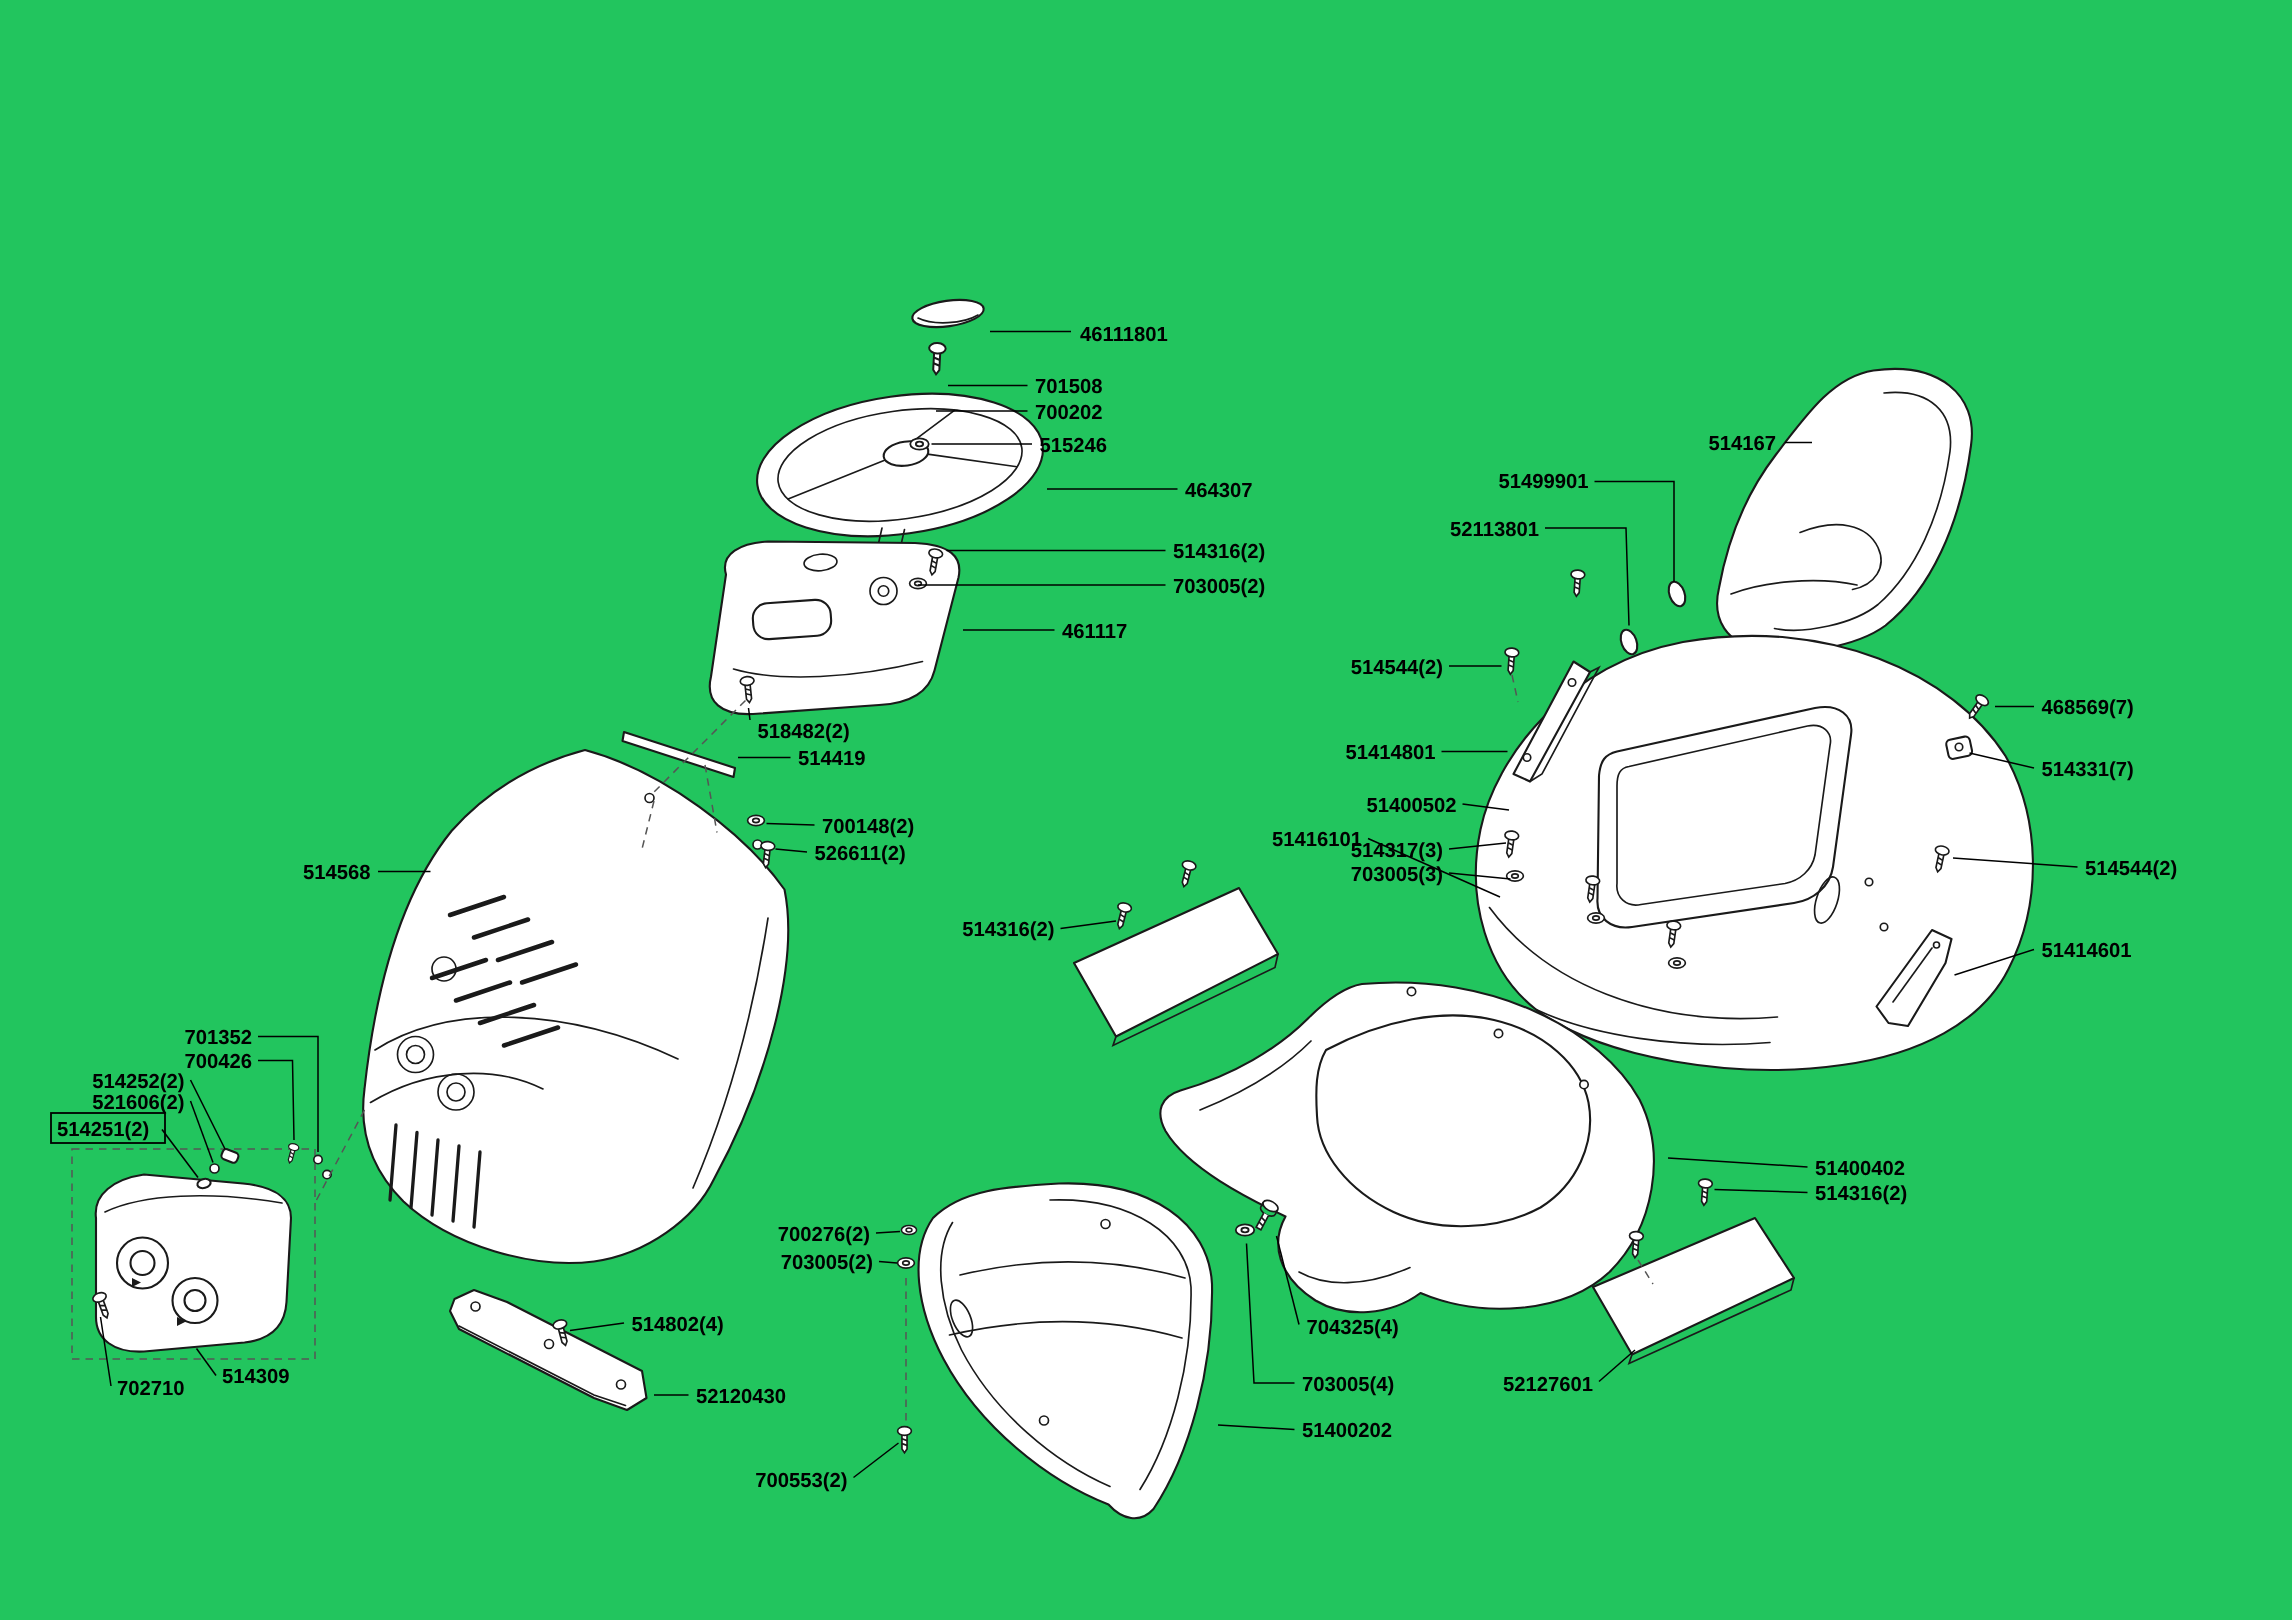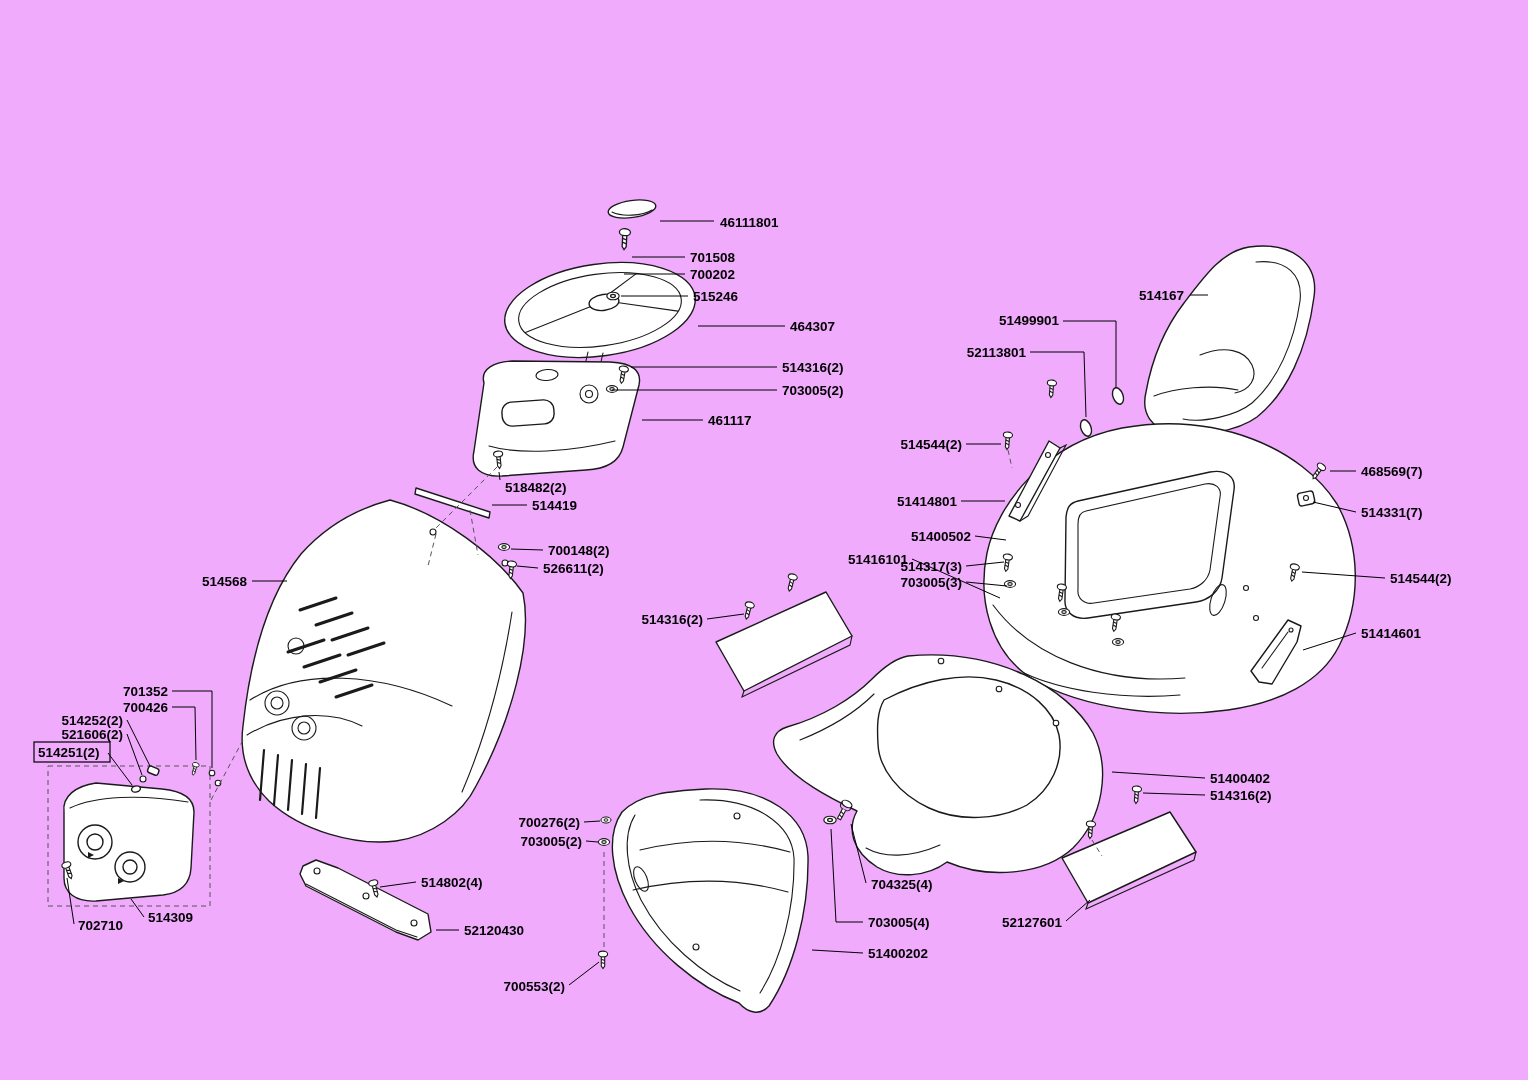--- a/index.html
+++ b/index.html
@@ -1,16 +1,16 @@
 <!DOCTYPE html>
 <html><head>
 <meta charset="utf-8">
 <style>
   html,body{margin:0;padding:0;background:#fff;}
-  #stage{position:relative;width:1528px;height:1080px;background:#f0abfc;overflow:hidden;}
+  #stage{position:relative;width:1528px;height:1080px;background:#22c55e;overflow:hidden;}
   .part{fill:#ffffff;stroke:#1a1a1a;stroke-width:1.4;stroke-linejoin:round;}
   .detail{fill:none;stroke:#1a1a1a;stroke-width:1.1;stroke-linecap:round;}
   .thick{fill:none;stroke:#1a1a1a;stroke-width:3;stroke-linecap:round;}
   .slot{fill:none;stroke:#1a1a1a;stroke-width:2.2;stroke-linecap:round;}
   .leader{fill:none;stroke:#000000;stroke-width:1;}
   .dashedln{fill:none;stroke:#555555;stroke-width:1;stroke-dasharray:5 4;}
   .dot{fill:#ffffff;stroke:#1a1a1a;stroke-width:1.1;}
   text.lbl{font:bold 13.5px "Liberation Sans", sans-serif;fill:#000000;}
 </style>
 </head>

